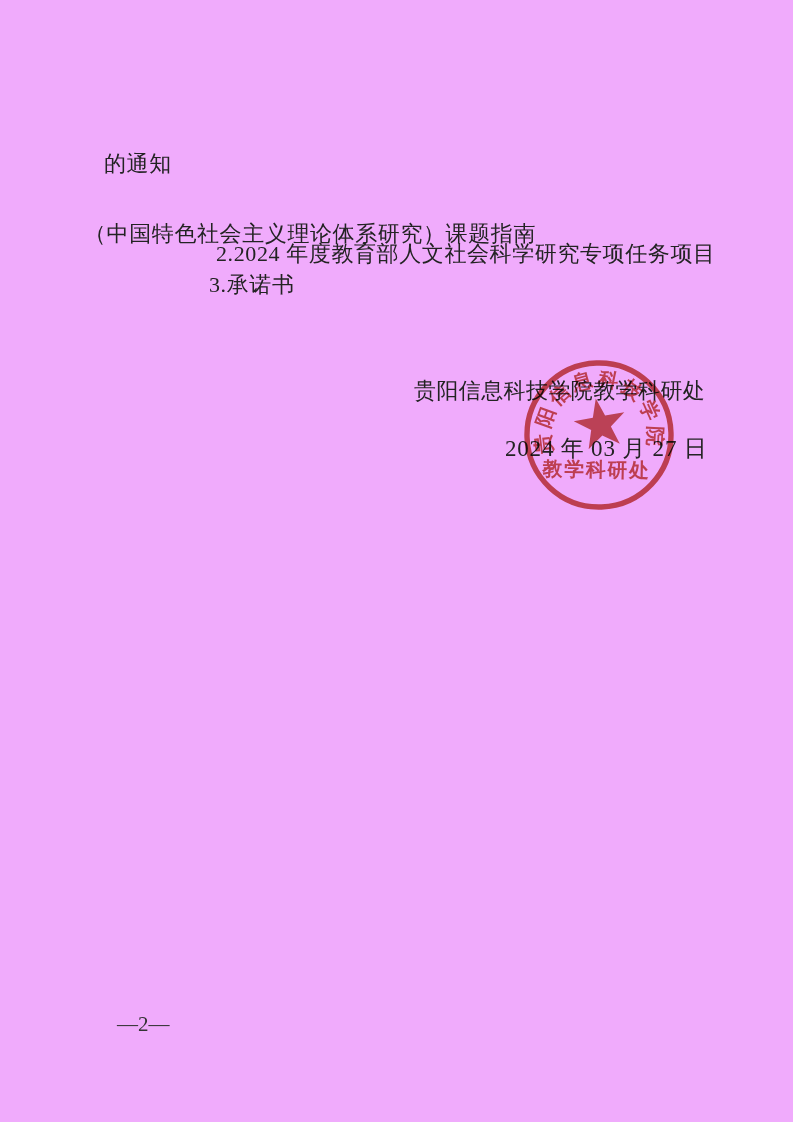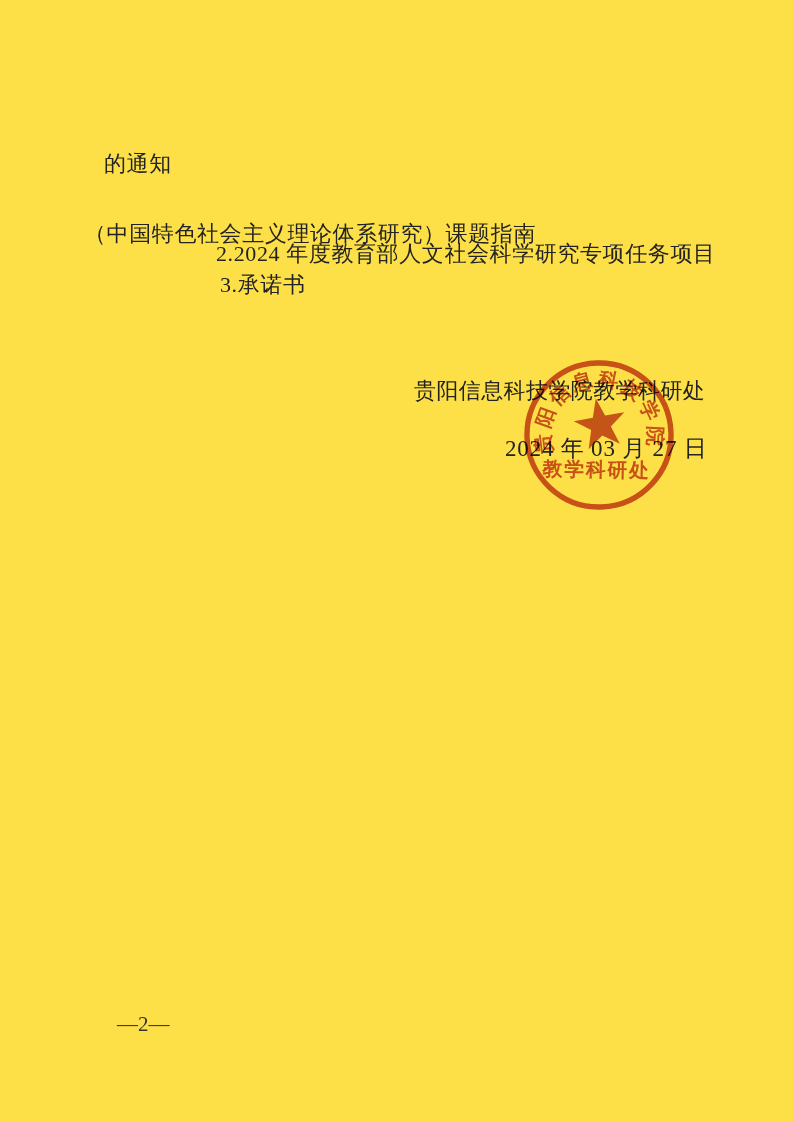--- a/index.html
+++ b/index.html
@@ -4,37 +4,37 @@
 <style>
   html, body {
     margin: 0;
     padding: 0;
     background: #ffffff;
   }
   .page {
     position: relative;
     width: 793px;
     height: 1122px;
-    background: #fde047;
+    background: #f0abfc;
     overflow: hidden;
     font-family: "Liberation Serif", "DejaVu Serif", serif;
     color: #232323;
   }
   .doc-line {
     position: absolute;
     font-size: 22px;
     line-height: 30px;
     letter-spacing: 0.6px;
     white-space: nowrap;
     color: #232323;
   }
   .line-notice      { left: 104px; top: 149px; }
   .line-attach2     { left: 216px; top: 191px; margin-top: 48px; }
   .line-attach2-ct  { left: 84px;  top: 219px; }
-  .line-attach3     { left: 220px; top: 270px; }
+  .line-attach3     { left: 209px; top: 270px; }
   .line-signer      { left: 414px; top: 376px; letter-spacing: 0.4px; }
   .line-date        { left: 505px; top: 420px; font-size: 23px; letter-spacing: 0.8px; margin-top: 14px; }
   .page-number {
     position: absolute;
     left: 117px;
     top: 1012px;
     font-size: 21px;
     letter-spacing: 0;
     color: #333333;
   }

